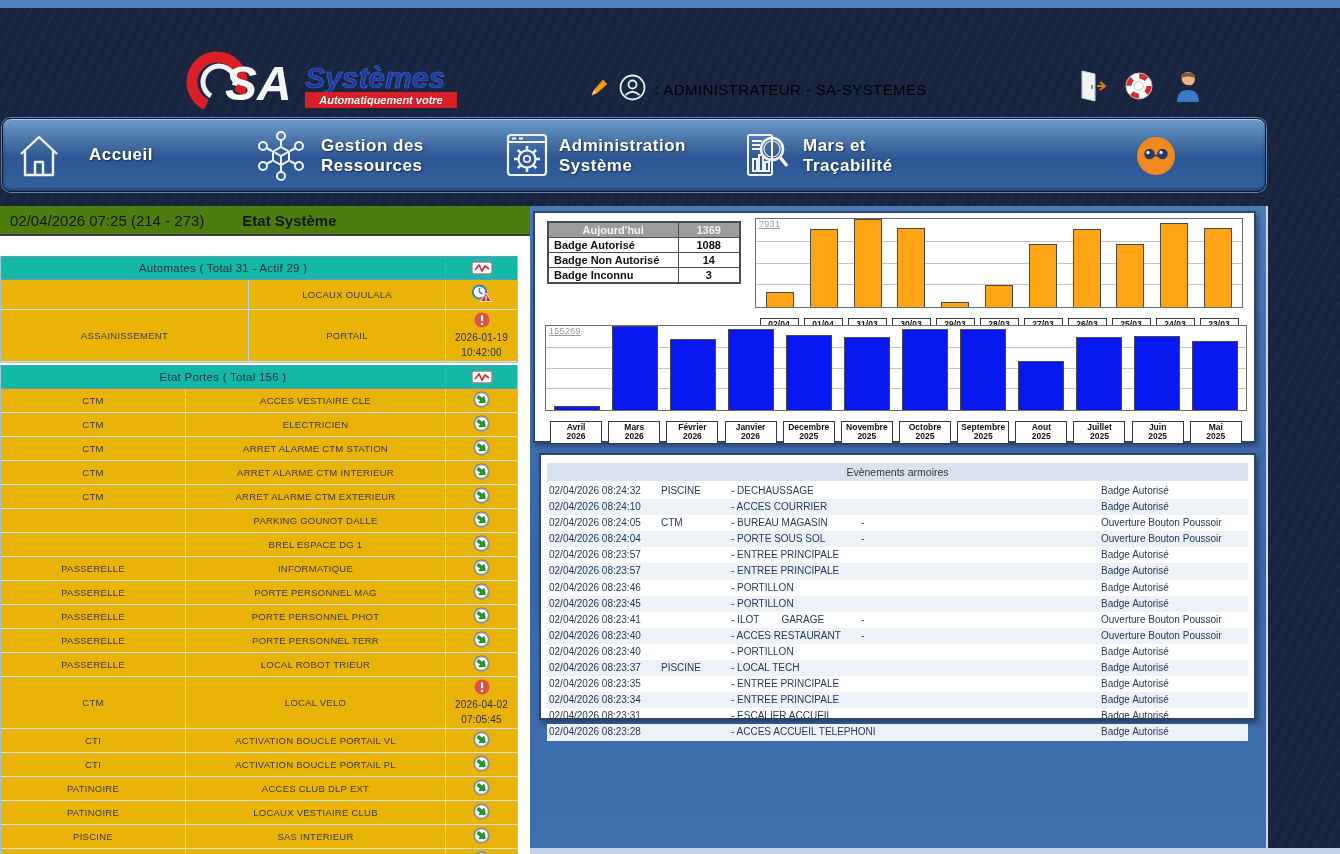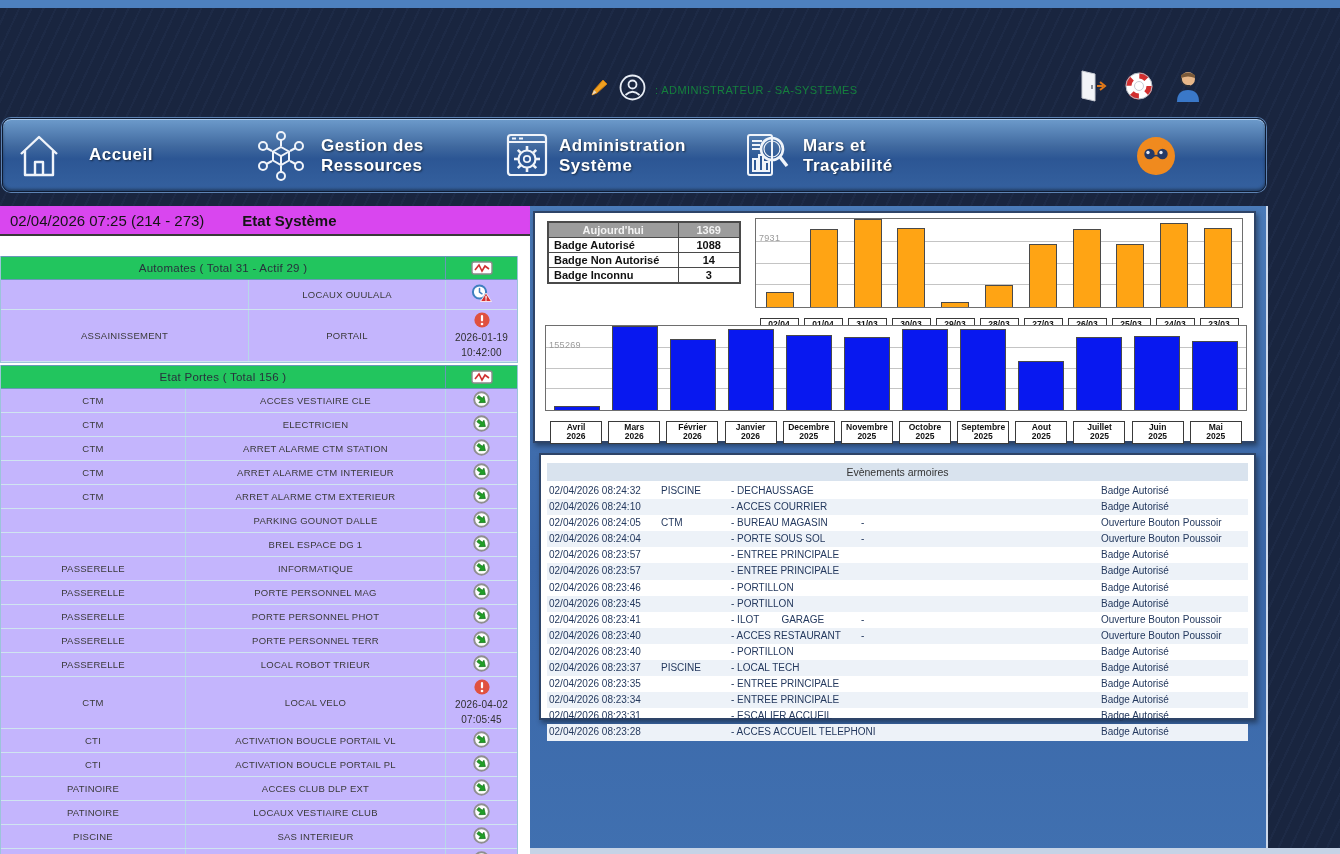--- a/index.html
+++ b/index.html
@@ -8,21 +8,21 @@
     font-family: "Liberation Sans", "DejaVu Sans", sans-serif;
     background: repeating-linear-gradient(115deg, #19253f 0 9px, #1d2a46 9px 11px);
     position: relative;
   }
   .top-strip { position:absolute; top:0; left:0; width:1340px; height:8px; background:#4d80bf; }
 
   
   .masthead { position:absolute; top:8px; left:0; width:1340px; height:110px; }
   .logo { position:absolute; left:185px; top:36px; }
   .user-block { position:absolute; left:588px; top:66px; display:flex; align-items:center; gap:9px; }
-  .user-label { color:#15803d; font-size:11px; letter-spacing:.4px; }
+  .user-label { color:#000000; font-size:15px; letter-spacing:.4px; }
   .mast-icons { position:absolute; left:1078px; top:60px; display:flex; align-items:center; gap:15px; }
 
   
   .navbar {
     position:absolute; top:118px; left:2px; width:1264px; height:74px;
     border-radius:9px;
     background: linear-gradient(180deg,#6d9bcb 0%, #40699f 38%, #2c5694 55%, #35619f 100%);
     border:1px solid #0e1b32;
     box-shadow: inset 0 1px 0 #aecdf0, inset 0 -2px 3px rgba(0,0,0,.35), 0 0 0 1px #5d83b4;
   }
@@ -32,30 +32,30 @@
   
   .left-panel { position:absolute; top:206px; left:0; width:530px; bottom:0; background:#fff; }
   .right-area {
     position:absolute; top:206px; left:530px; width:738px; bottom:0;
     background: linear-gradient(180deg,#4a7ab8 0%, #3a66a7 55%, #4070b0 100%);
     border-right:2px solid #ccd8ea;
   }
   .bottom-strip { position:absolute; left:530px; right:0; bottom:0; height:6px; background:#c6d3e6; }
 
   .teal-bar {
-    height:30px; background:#d946ef; border-bottom:2px solid #3a3a3a;
+    height:30px; background:#4d7c0f; border-bottom:2px solid #3a3a3a;
     display:flex; align-items:center; padding-left:10px; font-size:15px; color:#151515;
   }
   .teal-title { font-weight:bold; margin-left:38px; }
 
   .ltable { width:518px; margin-top:0; border:1px solid #9cc4da; border-top:none; font-size:9.5px; color:#3a3a3a; letter-spacing:.25px; }
-  .ltable-header { display:flex; background:#22c55e; border-top:1px solid #6898b8; border-bottom:1px solid #6898b8; height:24px; align-items:center; font-size:11.5px; color:#27323c; }
+  .ltable-header { display:flex; background:#14b8a6; border-top:1px solid #6898b8; border-bottom:1px solid #6898b8; height:24px; align-items:center; font-size:11.5px; color:#27323c; }
   .ltable-header .ttl { flex:0 0 444px; text-align:center; }
   .ltable-header .hicon { flex:1; text-align:center; border-left:1px solid #6898b8; height:100%; display:flex; align-items:center; justify-content:center; }
-  .lrow { display:flex; align-items:center; border-bottom:1px solid #cfe4f0; min-height:19.5px; background:#c4b5fd; }
+  .lrow { display:flex; align-items:center; border-bottom:1px solid #cfe4f0; min-height:19.5px; background:#eab308; }
   .lrow .c1 { text-align:center; border-right:1px solid #b7d8e8; align-self:stretch; display:flex; align-items:center; justify-content:center; }
   .lrow .c2 { text-align:center; border-right:1px solid #b7d8e8; align-self:stretch; display:flex; align-items:center; justify-content:center; }
   .lrow .c3 { flex:1; text-align:center; display:flex; flex-direction:column; align-items:center; justify-content:center; gap:1px; padding:2px 0; }
   .portes .c1 { flex:0 0 185px; } .portes .c2 { flex:0 0 260px; }
   .autom  .c1 { flex:0 0 248px; } .autom  .c2 { flex:0 0 197px; }
   .st-date { font-size:10px; color:#2f2f2f; letter-spacing:.2px; line-height:1.35; }
 
   
   .card { background:#fff; border:2px solid #2e4468; box-shadow:2px 3px 5px rgba(0,0,0,.4); position:relative; }
   .card-top { margin:5px 10px 0 3px; height:232px; }
@@ -71,21 +71,21 @@
   .chart { position:absolute; }
   .chart-daily   { left:220px; top:5px;  width:488px; }
   .chart-monthly { left:10px;  top:112px; width:702px; }
   .plot {
     position:relative; border:1px solid #6e6e6e; background:
       linear-gradient(#c4c4c4,#c4c4c4) 0 25%/100% 1px no-repeat,
       linear-gradient(#c4c4c4,#c4c4c4) 0 50%/100% 1px no-repeat,
       linear-gradient(#c4c4c4,#c4c4c4) 0 75%/100% 1px no-repeat,#fff;
   }
   .chart-daily .plot { height:90px; } .chart-monthly .plot { height:86px; }
-  .maxlab { position:absolute; left:3px; top:14px; font-size:9px; color:#9a9a9a; letter-spacing:.3px; }
+  .maxlab { position:absolute; left:3px; top:0; font-size:9px; color:#9a9a9a; letter-spacing:.3px;text-decoration:underline; }
   .bars { position:absolute; inset:0; display:flex; align-items:flex-end; justify-content:space-around; padding:0 2px; }
   .bar-slot { flex:1; display:flex; align-items:flex-end; justify-content:center; height:100%; }
   .bar { width:64%; border:1px solid #4a4a4a; border-bottom:none; }
   .chart-monthly .bar { width:80%; }
   .xlabels { display:flex; justify-content:space-around; padding:8px 2px; margin-top:2px; }
   .xlab { flex:0 0 auto; border:1px solid #3a3a3a; background:#fff; font-size:8.5px; font-weight:bold; color:#111; text-align:center; line-height:1.1; padding:1px 2px; }
   .chart-daily .xlab { width:39px; } .chart-monthly .xlab { width:52px; }
 
   .events-title { margin:8px 6px 0 6px; height:18px; background:#d9e3ee; color:#333; font-size:10.5px; display:flex; align-items:center; justify-content:center; }
   .ev-rows { margin:2px 6px 0 6px; }
@@ -93,20 +93,30 @@
   .ev-row:nth-child(even) { background:#edf2f8; }
   .ev-row span { position:absolute; top:2px; white-space:pre; }
   .ev-time { left:2px; } .ev-site { left:114px; } .ev-door { left:184px; } .ev-extra { left:314px; } .ev-status { left:554px; }
 </style>
 </head>
 <body>
 
 <div class="top-strip"></div>
 
 <div class="masthead">
+  <div class="logo">
+    <svg width="290" height="72" viewBox="0 0 290 72">
+      <circle cx="32" cy="38" r="25" fill="none" stroke="#d81f26" stroke-width="11" stroke-dasharray="118 40" transform="rotate(115 32 38)"></circle>
+      <circle cx="34" cy="38" r="16" fill="none" stroke="#f0f2f6" stroke-width="5" stroke-dasharray="70 32" transform="rotate(120 34 38)"></circle>
+      <text x="40" y="56" font-size="48" font-weight="bold" font-style="italic" fill="#f5f6fa">SA</text>
+      <text x="120" y="44" font-size="30" font-weight="bold" font-style="italic" fill="#1d3aa0" stroke="#4a6ad0" stroke-width="0.6">Systèmes</text>
+      <rect x="120" y="48" width="152" height="16" fill="#d81f26"></rect>
+      <text x="196" y="60" font-size="11" font-weight="bold" font-style="italic" fill="#fff" text-anchor="middle">Automatiquement votre</text>
+    </svg>
+  </div>
 
   <div class="user-block">
     <span>
       <svg width="22" height="22" viewBox="0 0 22 22">
           <path d="M4 18 L6 13 L15 3 L19 7 L9 16 Z" fill="#f0a020" stroke="#c87810" stroke-width="1"></path>
           <path d="M4 18 L6 13 L8.5 15.5 Z" fill="#e8d8c0"></path>
         </svg>
     </span>
     <span>
       <svg width="27" height="27" viewBox="0 0 27 27">

